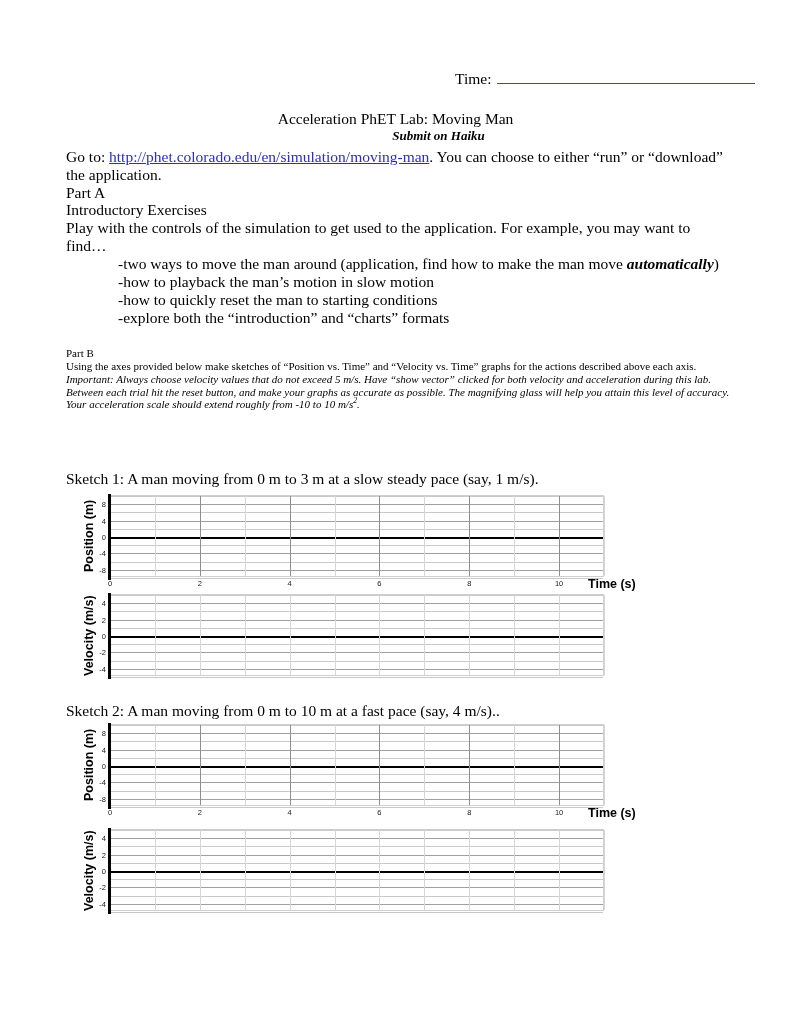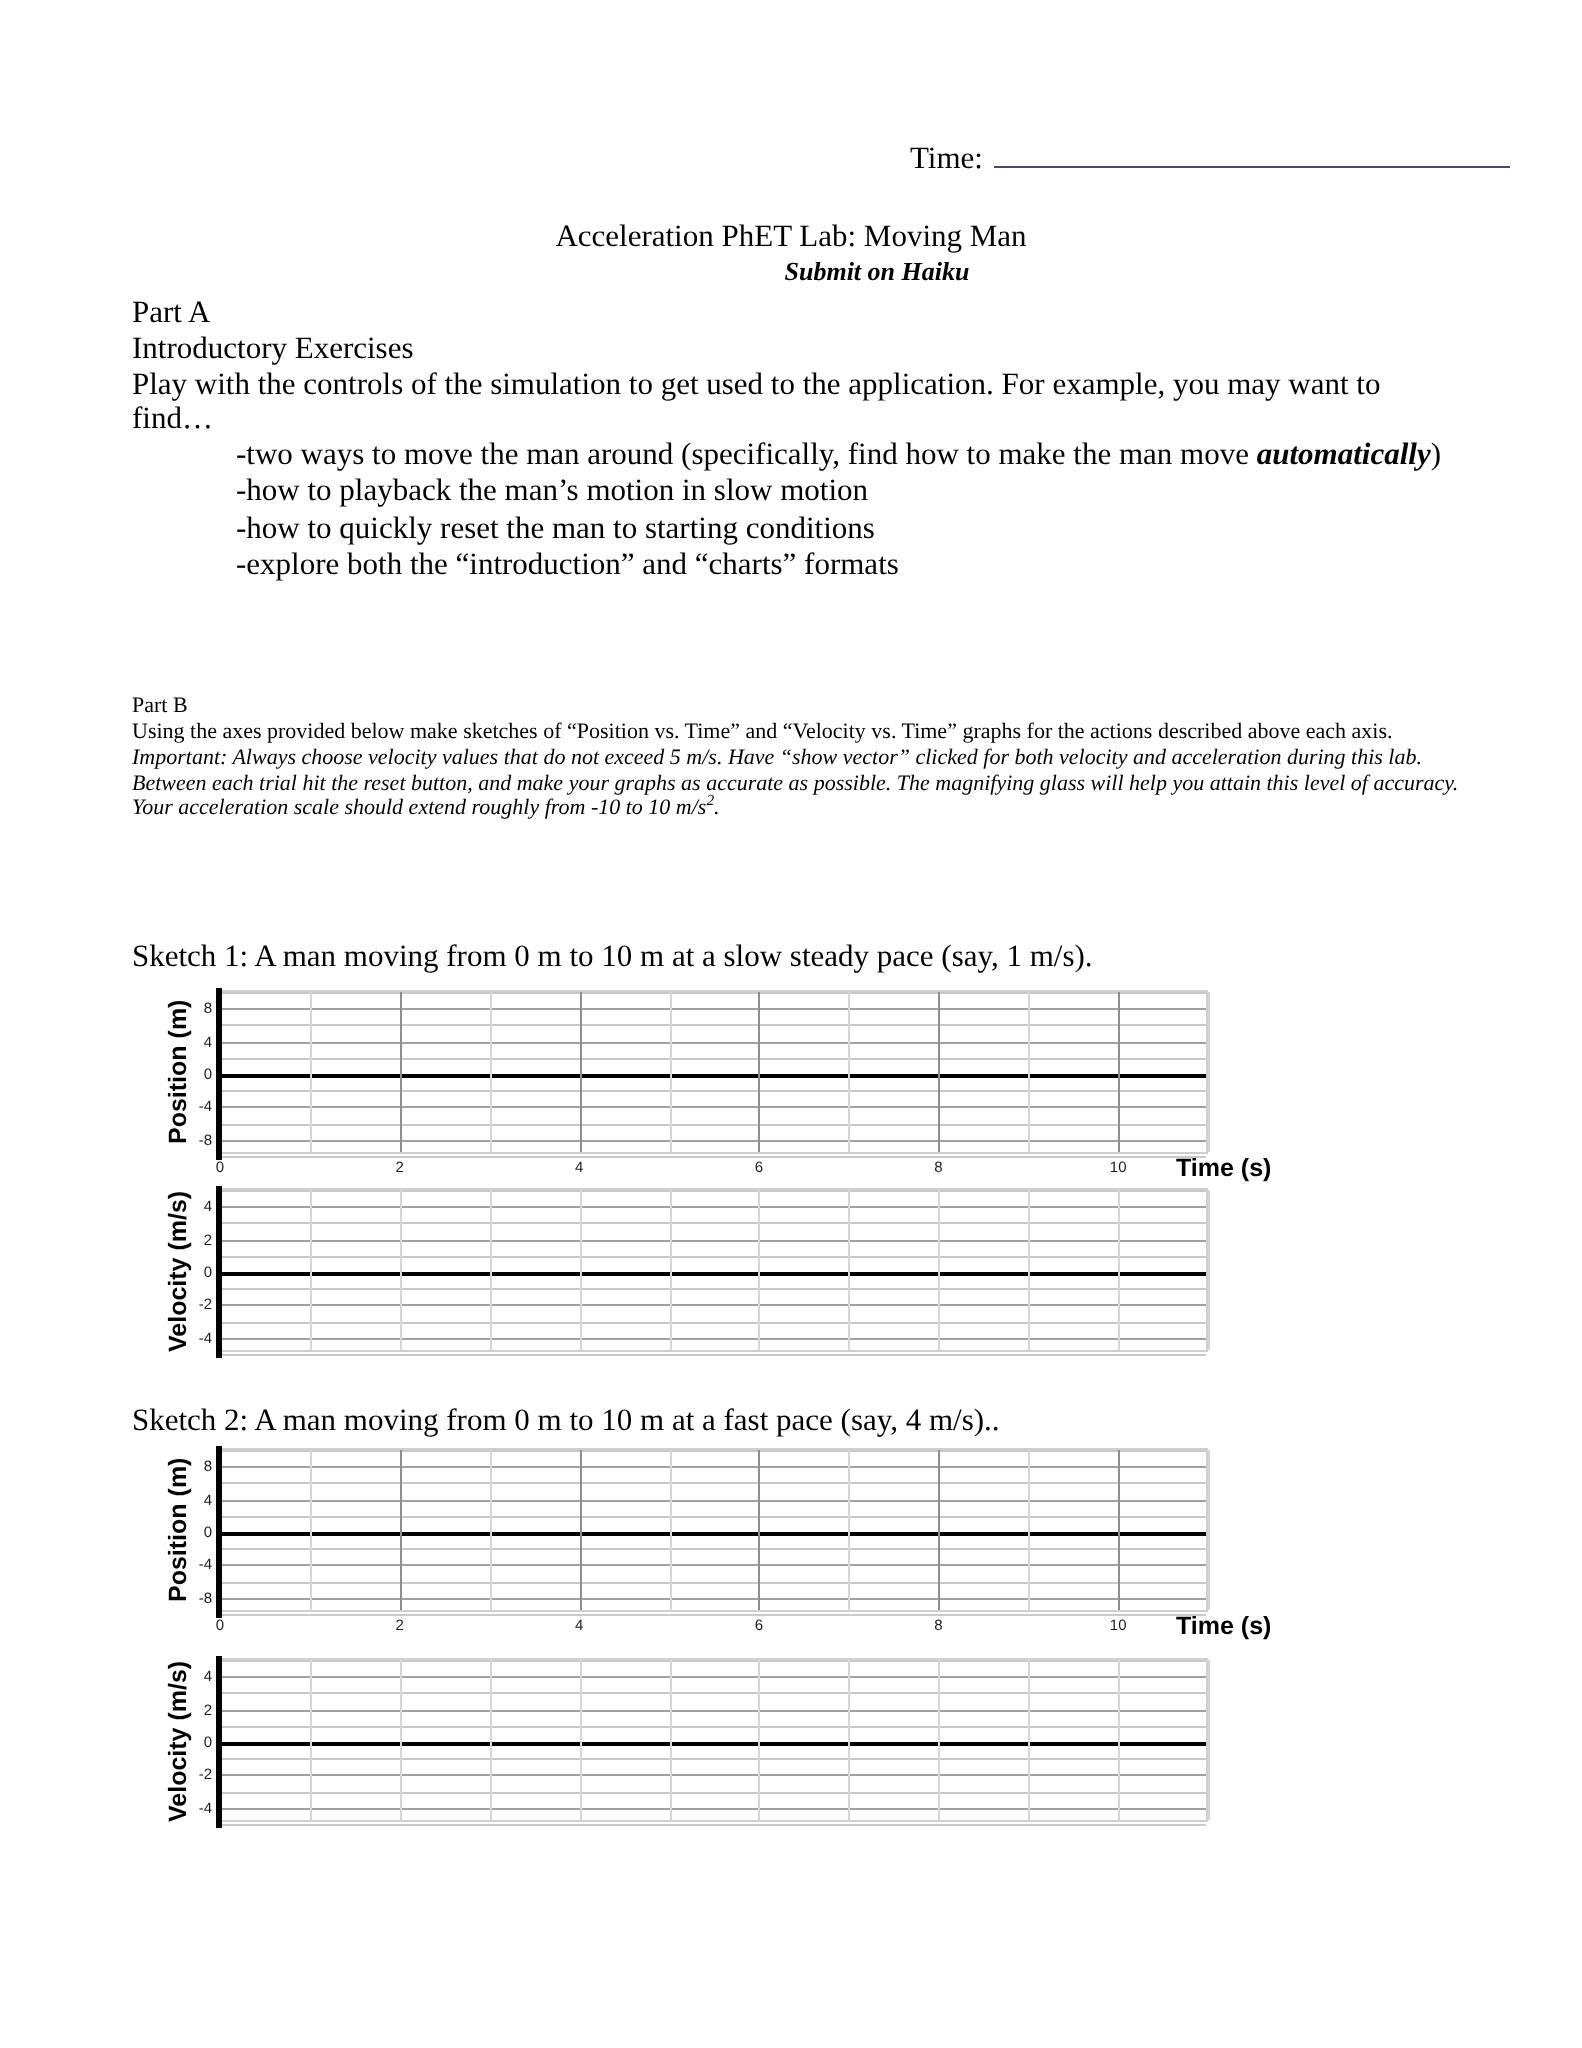--- a/index.html
+++ b/index.html
@@ -178,37 +178,38 @@
 
   <div class="name-row">
     <span class="name-label">Time:</span>
     <span class="name-rule"></span>
   </div>
 
   <div class="doc-title">Acceleration PhET Lab: Moving Man</div>
   <div class="doc-subtitle">Submit on Haiku</div>
 
   <div class="body-text">
+    <p><span>Go to: </span><a class="link" href="#">http://phet.colorado.edu/en/simulation/moving-man</a><span>. You can choose to either “run” or “download” the application.</span></p>
     <p>Part A</p>
     <p>Introductory Exercises</p>
     <p>Play with the controls of the simulation to get used to the application.  For example, you may want to find…</p>
     <div class="bullets">
-      <div><span>-two ways to move the man around (specifically, find how to make the man move </span><span class="bold-ital">automatically</span><span>)</span></div>
+      <div><span>-two ways to move the man around (application, find how to make the man move </span><span class="bold-ital">automatically</span><span>)</span></div>
       <div><span>-how to playback the man’s motion in slow motion</span></div>
       <div><span>-how to quickly reset the man to starting conditions</span></div>
       <div><span>-explore both the “introduction” and “charts” formats</span></div>
     </div>
   </div>
 
   <div class="partb">
     <p>Part B</p>
     <p><span>Using the axes provided below make sketches of  “Position vs. Time” and  “Velocity vs. Time” graphs for the actions described above each axis. </span><span class="ital">Important: Always choose velocity values that do not exceed 5 m/s. Have “show vector” clicked for both velocity and acceleration during this lab. Between each trial hit the reset button, and make your graphs as accurate as possible. The magnifying glass will help you attain this level of accuracy. Your acceleration scale should extend roughly from -10 to 10 m/s</span><sup class="ital">2</sup><span class="ital">.</span></p>
   </div>
 
-  <div class="sketch-cap" id="sketch1-cap">Sketch 1: A man moving from 0 m to 10 m at a slow steady pace (say, 1 m/s).</div>
+  <div class="sketch-cap" id="sketch1-cap">Sketch 1: A man moving from 0 m to 3 m at a slow steady pace (say, 1 m/s).</div>
   <div class="sketch-cap" id="sketch2-cap">Sketch 2: A man moving from 0 m to 10 m at a fast pace (say, 4 m/s)..</div>
 
   <div class="graph" id="g1p">
       <div class="grid" style="width: 494px; height: 82px; left: 110px; top: 495px; position: absolute;">
         <div class="gl-h" style="top: 82px;"></div>
         <div class="gl-h major" style="top: 73.8px;"></div>
         <span class="ylabel-num" style="top: 73.8px;">-8</span>
         <div class="gl-h" style="top: 65.6px;"></div>
         <div class="gl-h major" style="top: 57.4px;"></div>
         <span class="ylabel-num" style="top: 57.4px;">-4</span>

